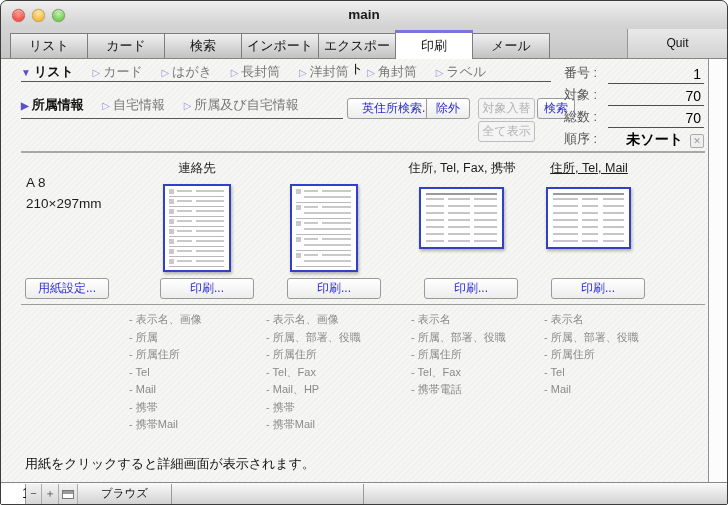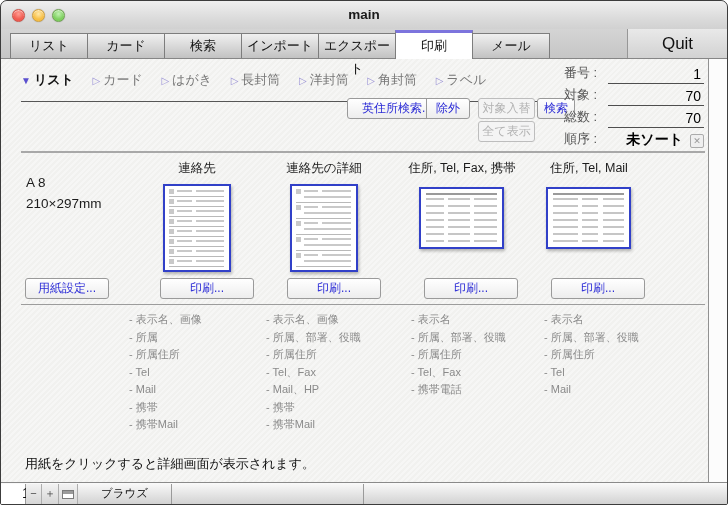--- a/index.html
+++ b/index.html
@@ -28,26 +28,26 @@
   .tab { position:absolute; bottom:0; height:25px; width:78px;
     border:1px solid #7d7d7d; border-bottom:none;
     background:linear-gradient(#f0f0f0,#c2c2c2);
     text-align:center; line-height:23px; font-size:13px; color:#111; cursor:default; }
   .tab.active { height:29px; bottom:-1px; background:#fff; border-top:3px solid #7c74dd;
     line-height:25px; z-index:6; font-weight:normal; }
   .t0{left:9px;} .t1{left:86px;} .t2{left:163px;} .t3{left:240px;}
   .t4{left:317px;} .t5{left:394px;} .t6{left:471px;} .t7{left:548px;}
   .quit { position:absolute; left:626px; right:0; top:0; bottom:0;
     border-left:1px solid #979797; background:linear-gradient(#e9e9e9,#d2d2d2);
-    text-align:center; line-height:29px; font-size:17px; color:#111; }
+    text-align:center; line-height:29px; font-size:12px; color:#111; }
   
   .content { position:absolute; top:58px; left:0; right:0; height:425px;
     background:repeating-linear-gradient(135deg,#f6f6f5 0 2px,#f1f1ef 2px 4px); }
   
-  .nav1 { position:absolute; left:20px; top:12px; width:530px; padding-bottom:12px;
+  .nav1 { position:absolute; left:20px; top:4px; width:530px; padding-bottom:0;
     border-bottom:1px solid #565656; font-size:13px; white-space:nowrap; }
   .nav2 { position:absolute; left:20px; top:37px; width:322px; padding-bottom:4px;
     border-bottom:1px solid #565656; font-size:13px; white-space:nowrap; }
   .navitem { margin-right:15px; color:#767676; cursor:default; }
   .navitem.selected { color:#101010; font-weight:bold; }
   .tri { font-size:10px; margin-right:3px; color:#9b93d6; }
   .tri.sel { color:#5a4fcf; }
   
   .actions { position:absolute; left:346px; top:39px; width:228px; height:48px; }
   .btn { position:absolute; height:21px; background:linear-gradient(#ffffff,#ededed);
@@ -69,21 +69,21 @@
   .clearsort { width:14px; height:14px; margin:0 0 2px 4px; border:1px solid #ababab;
     border-radius:2px; background:#efefef; color:#9a9a9a; font-size:9px; line-height:12px;
     text-align:center; }
   
   .sep1 { position:absolute; left:20px; top:92px; width:684px; height:2px; background:#a8a8a8; }
   .sep2 { position:absolute; left:20px; top:245px; width:684px; height:1px; background:#9c9c9c; }
   
   .a4label { position:absolute; left:25px; top:113px; font-size:13.5px; color:#1c1c1c; line-height:21px; }
   .colTitle { position:absolute; top:101px; font-size:12.5px; color:#1c1c1c; text-align:center; }
   .ct1{left:136px; width:120px;} .ct2{left:263px; width:120px;}
-  .ct3{left:383px; width:156px;} .ct4{left:513px; width:150px;}
+  .ct3{left:383px; width:156px;} .ct4{left:513px; width:150px;text-decoration:underline;}
   
   .thumb { position:absolute; background:#fff; border:2px solid #3140c8;
     box-shadow:1px 2px 3px rgba(0,0,0,.28); cursor:default; }
   .thumb svg { display:block; }
   .th1 { left:162px; top:125px; width:68px; height:88px; }
   .th2 { left:289px; top:125px; width:68px; height:88px; }
   .th3 { left:418px; top:128px; width:85px; height:62px; }
   .th4 { left:545px; top:128px; width:85px; height:62px; }
   
   .b-setup { left:24px; top:219px; width:84px; }
@@ -145,20 +145,25 @@
     <div class="nav1">
       <span class="navitem selected"><span class="tri sel">▼</span><span>リスト</span></span>
       <span class="navitem"><span class="tri">▷</span><span>カード</span></span>
       <span class="navitem"><span class="tri">▷</span><span>はがき</span></span>
       <span class="navitem"><span class="tri">▷</span><span>長封筒</span></span>
       <span class="navitem"><span class="tri">▷</span><span>洋封筒</span></span>
       <span class="navitem"><span class="tri">▷</span><span>角封筒</span></span>
       <span class="navitem"><span class="tri">▷</span><span>ラベル</span></span>
     </div>
 
+    <div class="nav2">
+      <span class="navitem selected"><span class="tri sel">▶</span><span>所属情報</span></span>
+      <span class="navitem"><span class="tri">▷</span><span>自宅情報</span></span>
+      <span class="navitem"><span class="tri">▷</span><span>所属及び自宅情報</span></span>
+    </div>
 
     <div class="actions">
       <button class="btn b-eng">英住所検索...</button>
       <button class="btn b-exc">除外</button>
       <button class="btn b-swap disabled">対象入替</button>
       <button class="btn b-search">検索</button>
       <button class="btn b-showall disabled">全て表示</button>
     </div>
 
     <div class="infopanel">
@@ -182,21 +187,20 @@
     </div>
 
     <div class="sep1"></div>
 
     <div class="a4label">
       <div>A 8</div>
       <div>210×297mm</div>
     </div>
 
     <div class="colTitle ct1">連絡先</div>
-    <div class="colTitle ct2">連絡先の詳細</div>
     <div class="colTitle ct3">住所, Tel, Fax, 携帯</div>
     <div class="colTitle ct4">住所, Tel, Mail</div>
 
     <div class="thumb th1">
       <svg width="64" height="84">
         <defs>
             <pattern id="pt1" width="64" height="10" patternUnits="userSpaceOnUse">
           <rect x="4" y="0" width="55" height="1" fill="#b9b9b9"></rect>
           <rect x="4" y="3" width="5" height="5" fill="#c9c9c9"></rect>
           <rect x="12" y="4" width="15" height="2" fill="#c9c9c9"></rect>

